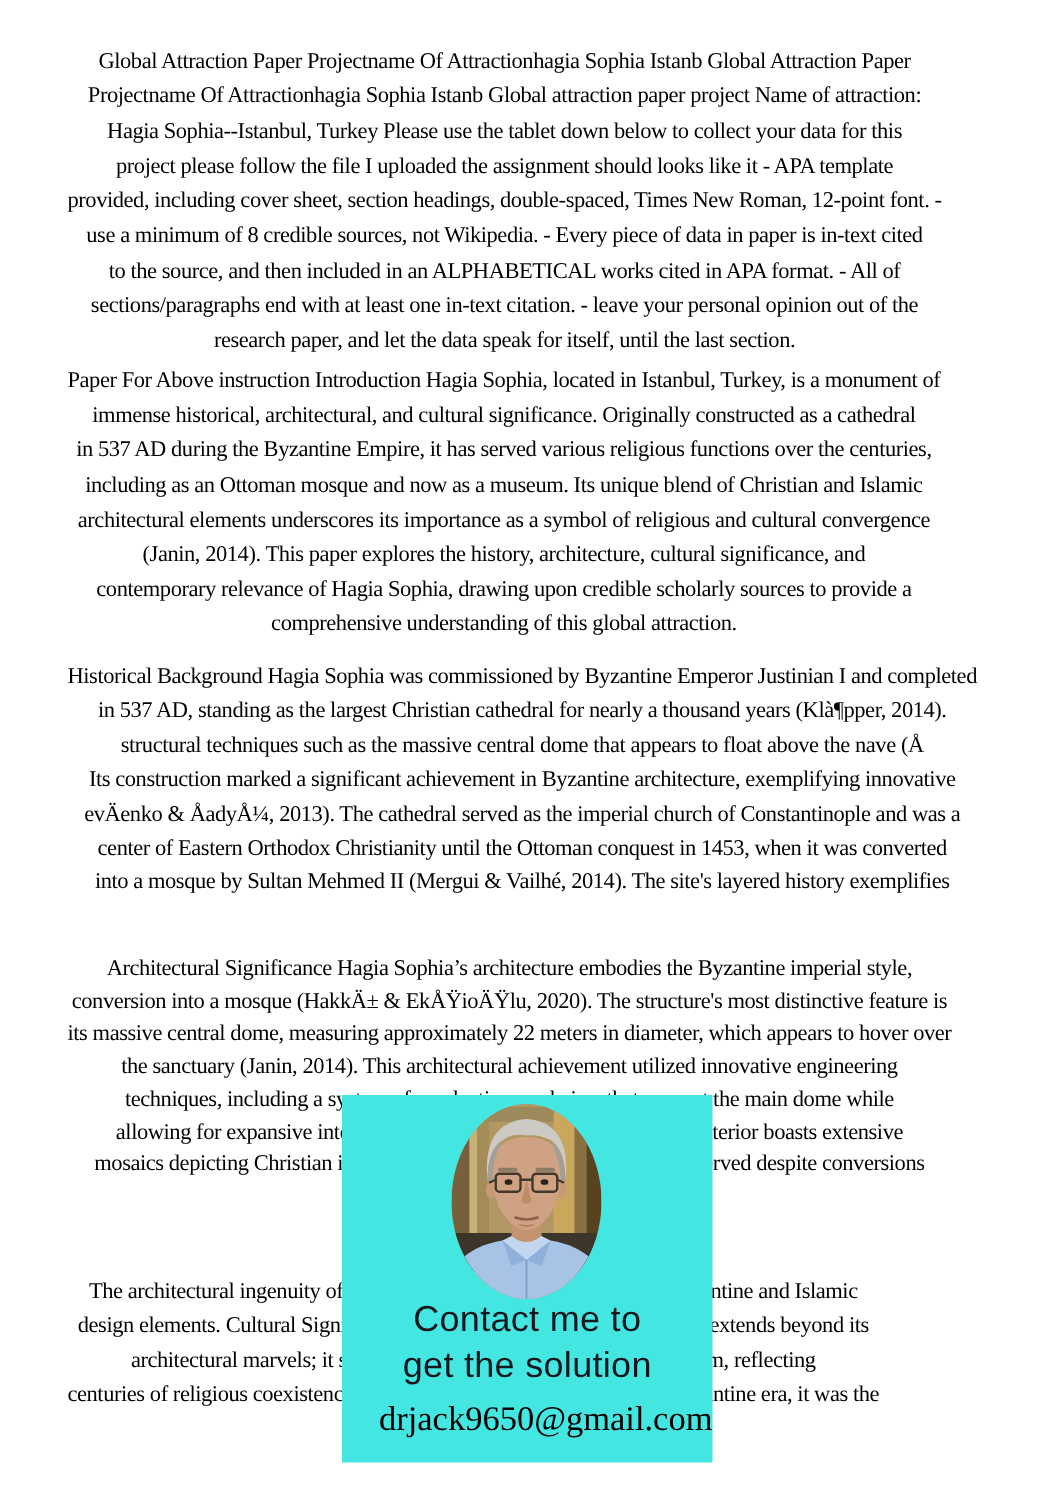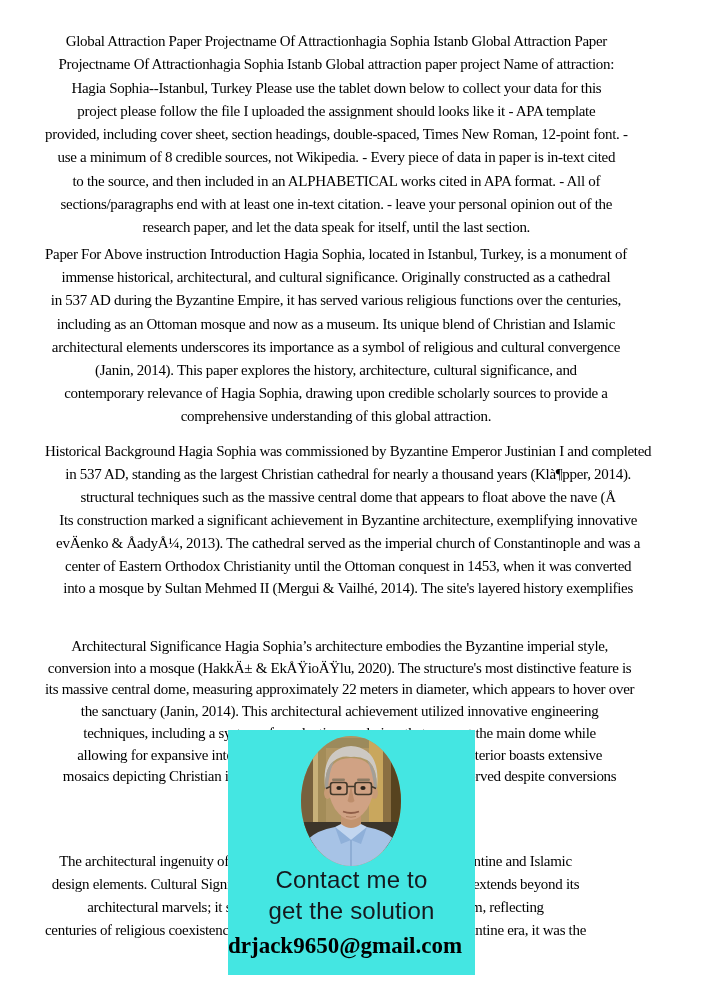--- a/index.html
+++ b/index.html
@@ -22,22 +22,22 @@
   }
   .portrait{
     position:absolute;left:73px;top:6px;width:100px;height:130px;display:block;
   }
   .heading{
     position:absolute;top:134px;left:0;width:100%;text-align:center;
     font-family:"Liberation Sans",sans-serif;font-weight:normal;
     font-size:24px;line-height:31px;color:#15181e;letter-spacing:0.2px;
   }
   .email{
-    position:absolute;top:203px;left:0;width:100%;text-align:left;
-    font-family:"Liberation Serif",serif;font-weight:bold;font-size:23px;color:#000;
+    position:absolute;top:203px;left:0;width:100%;text-align:right;
+    font-family:"Liberation Serif",serif;font-weight:normal;font-size:23px;color:#000;
   }
 </style>
 </head>
 <body>
 
 <div>
 
   <div class="para" id="p1">
     <div>Global Attraction Paper Projectname Of Attractionhagia Sophia Istanb Global Attraction Paper</div>
     <div>Projectname Of Attractionhagia Sophia Istanb Global attraction paper project Name of attraction:</div>

